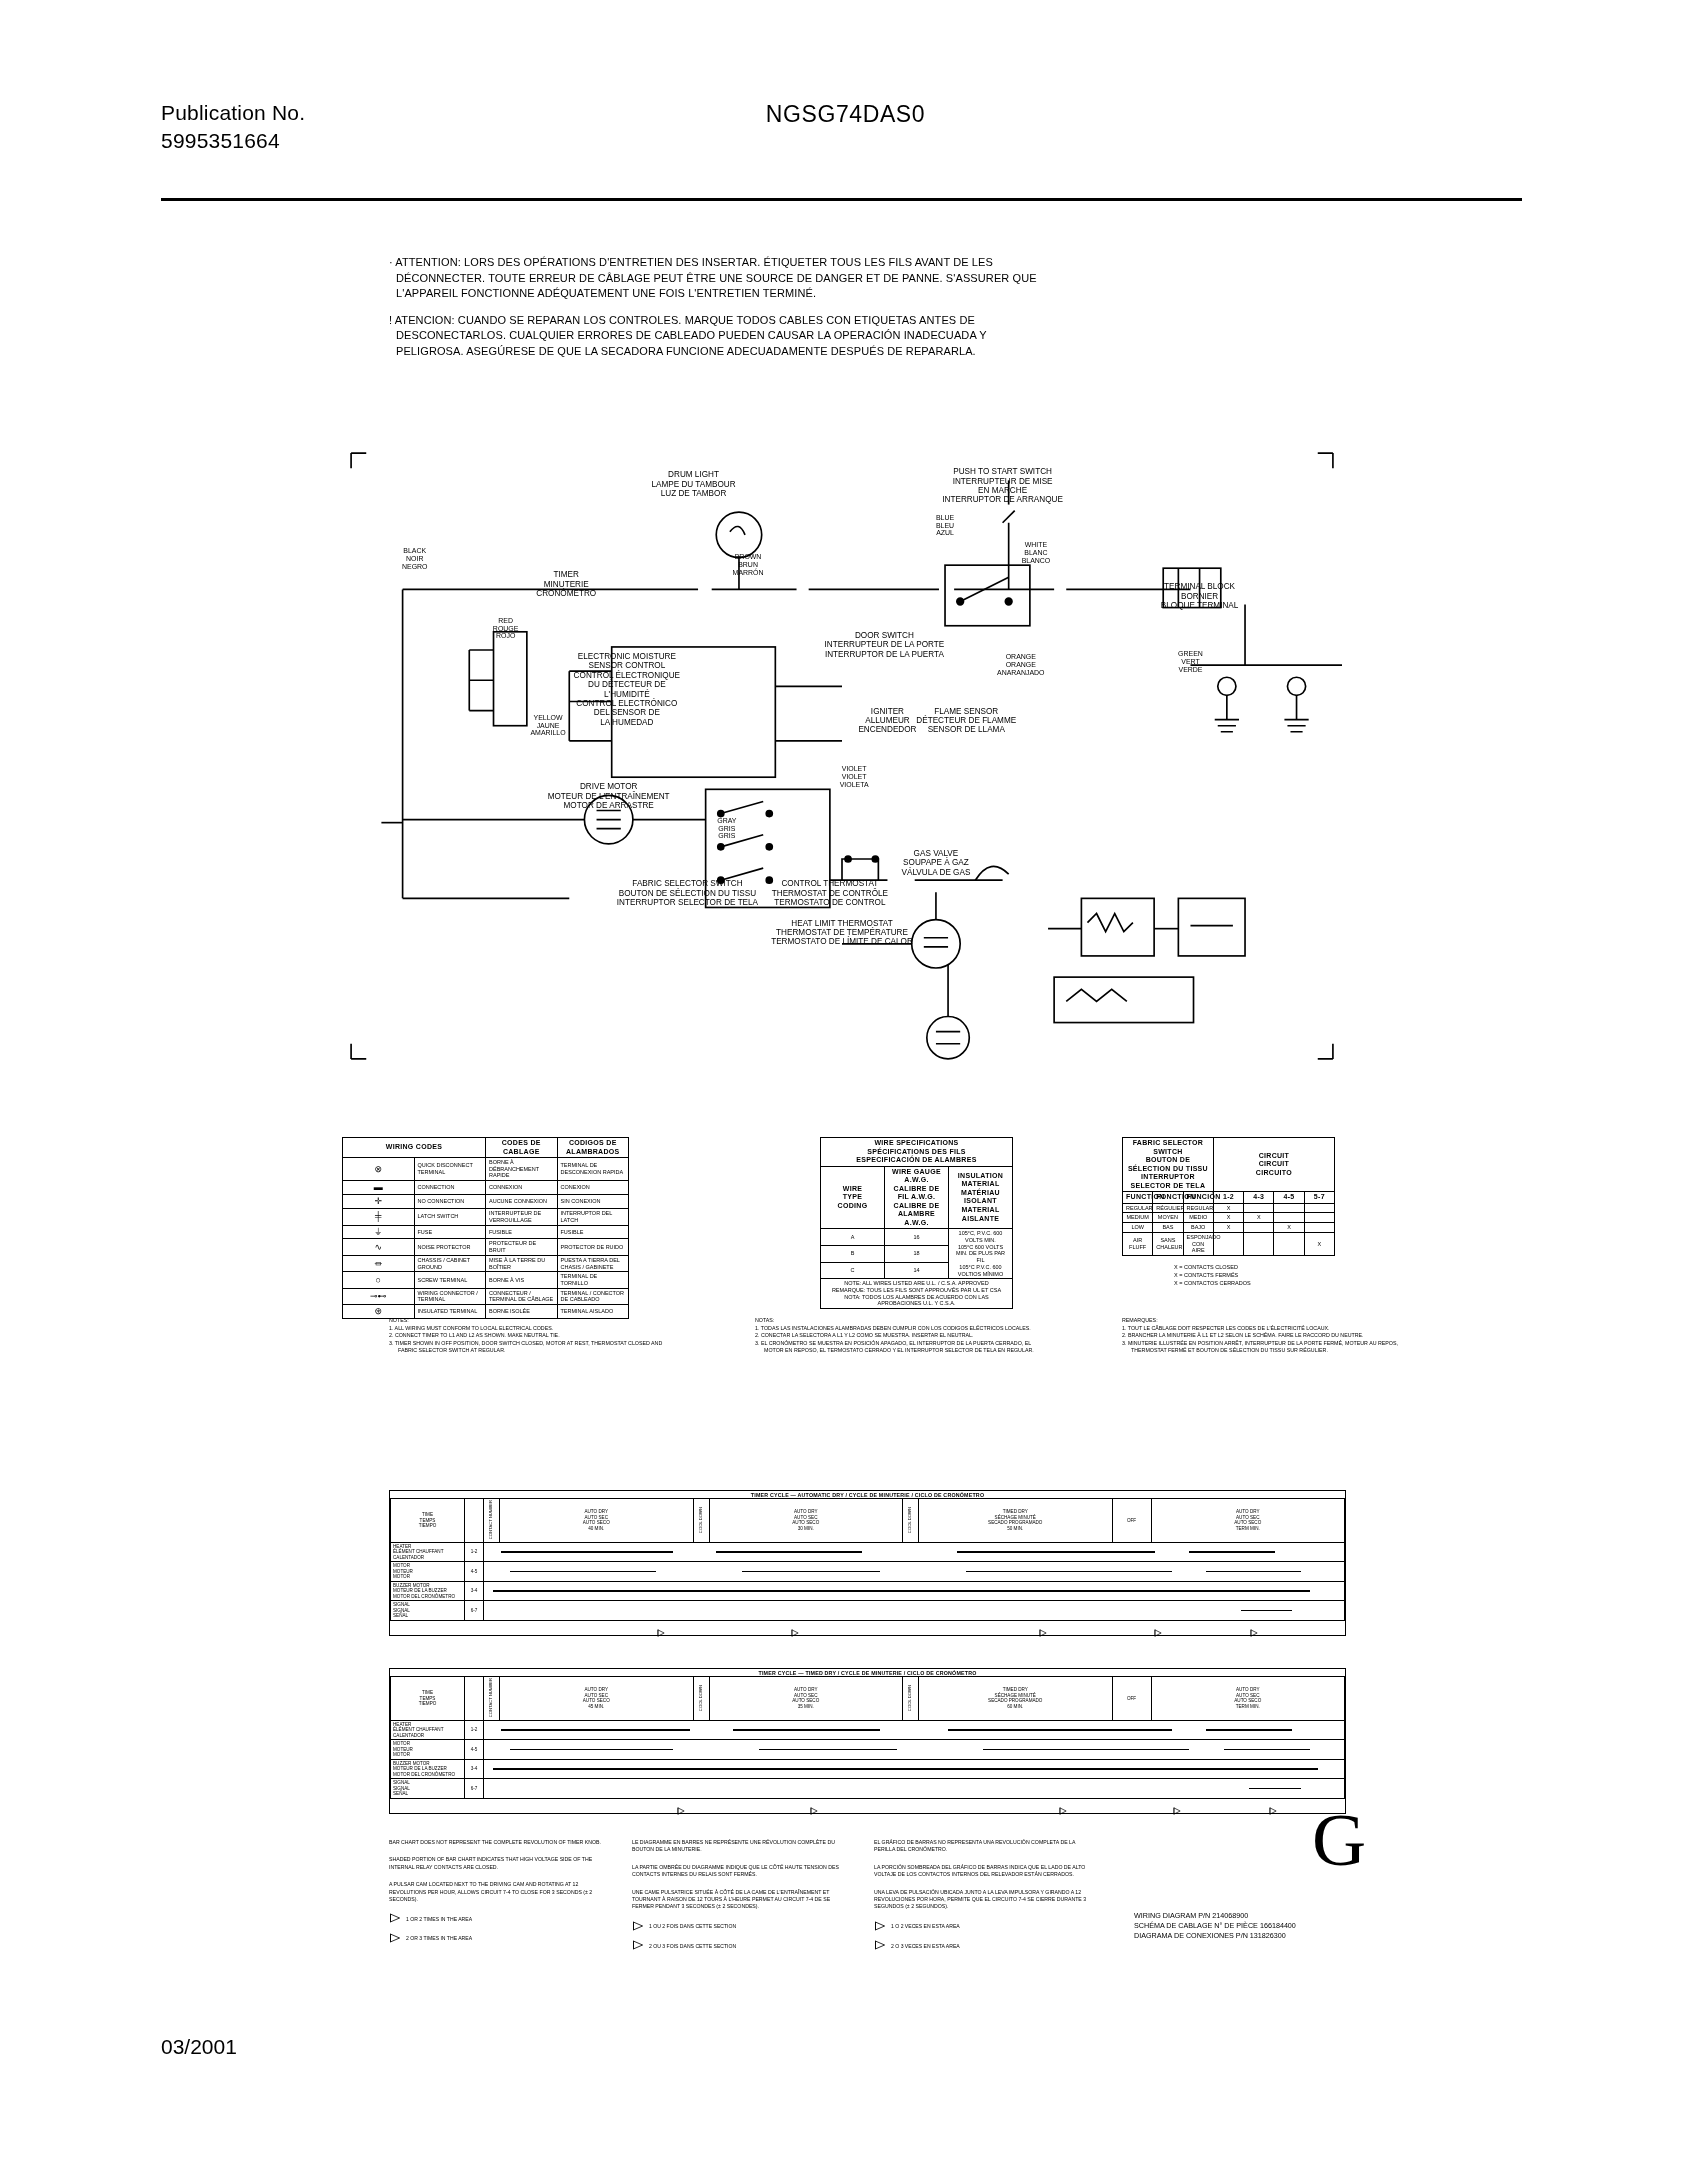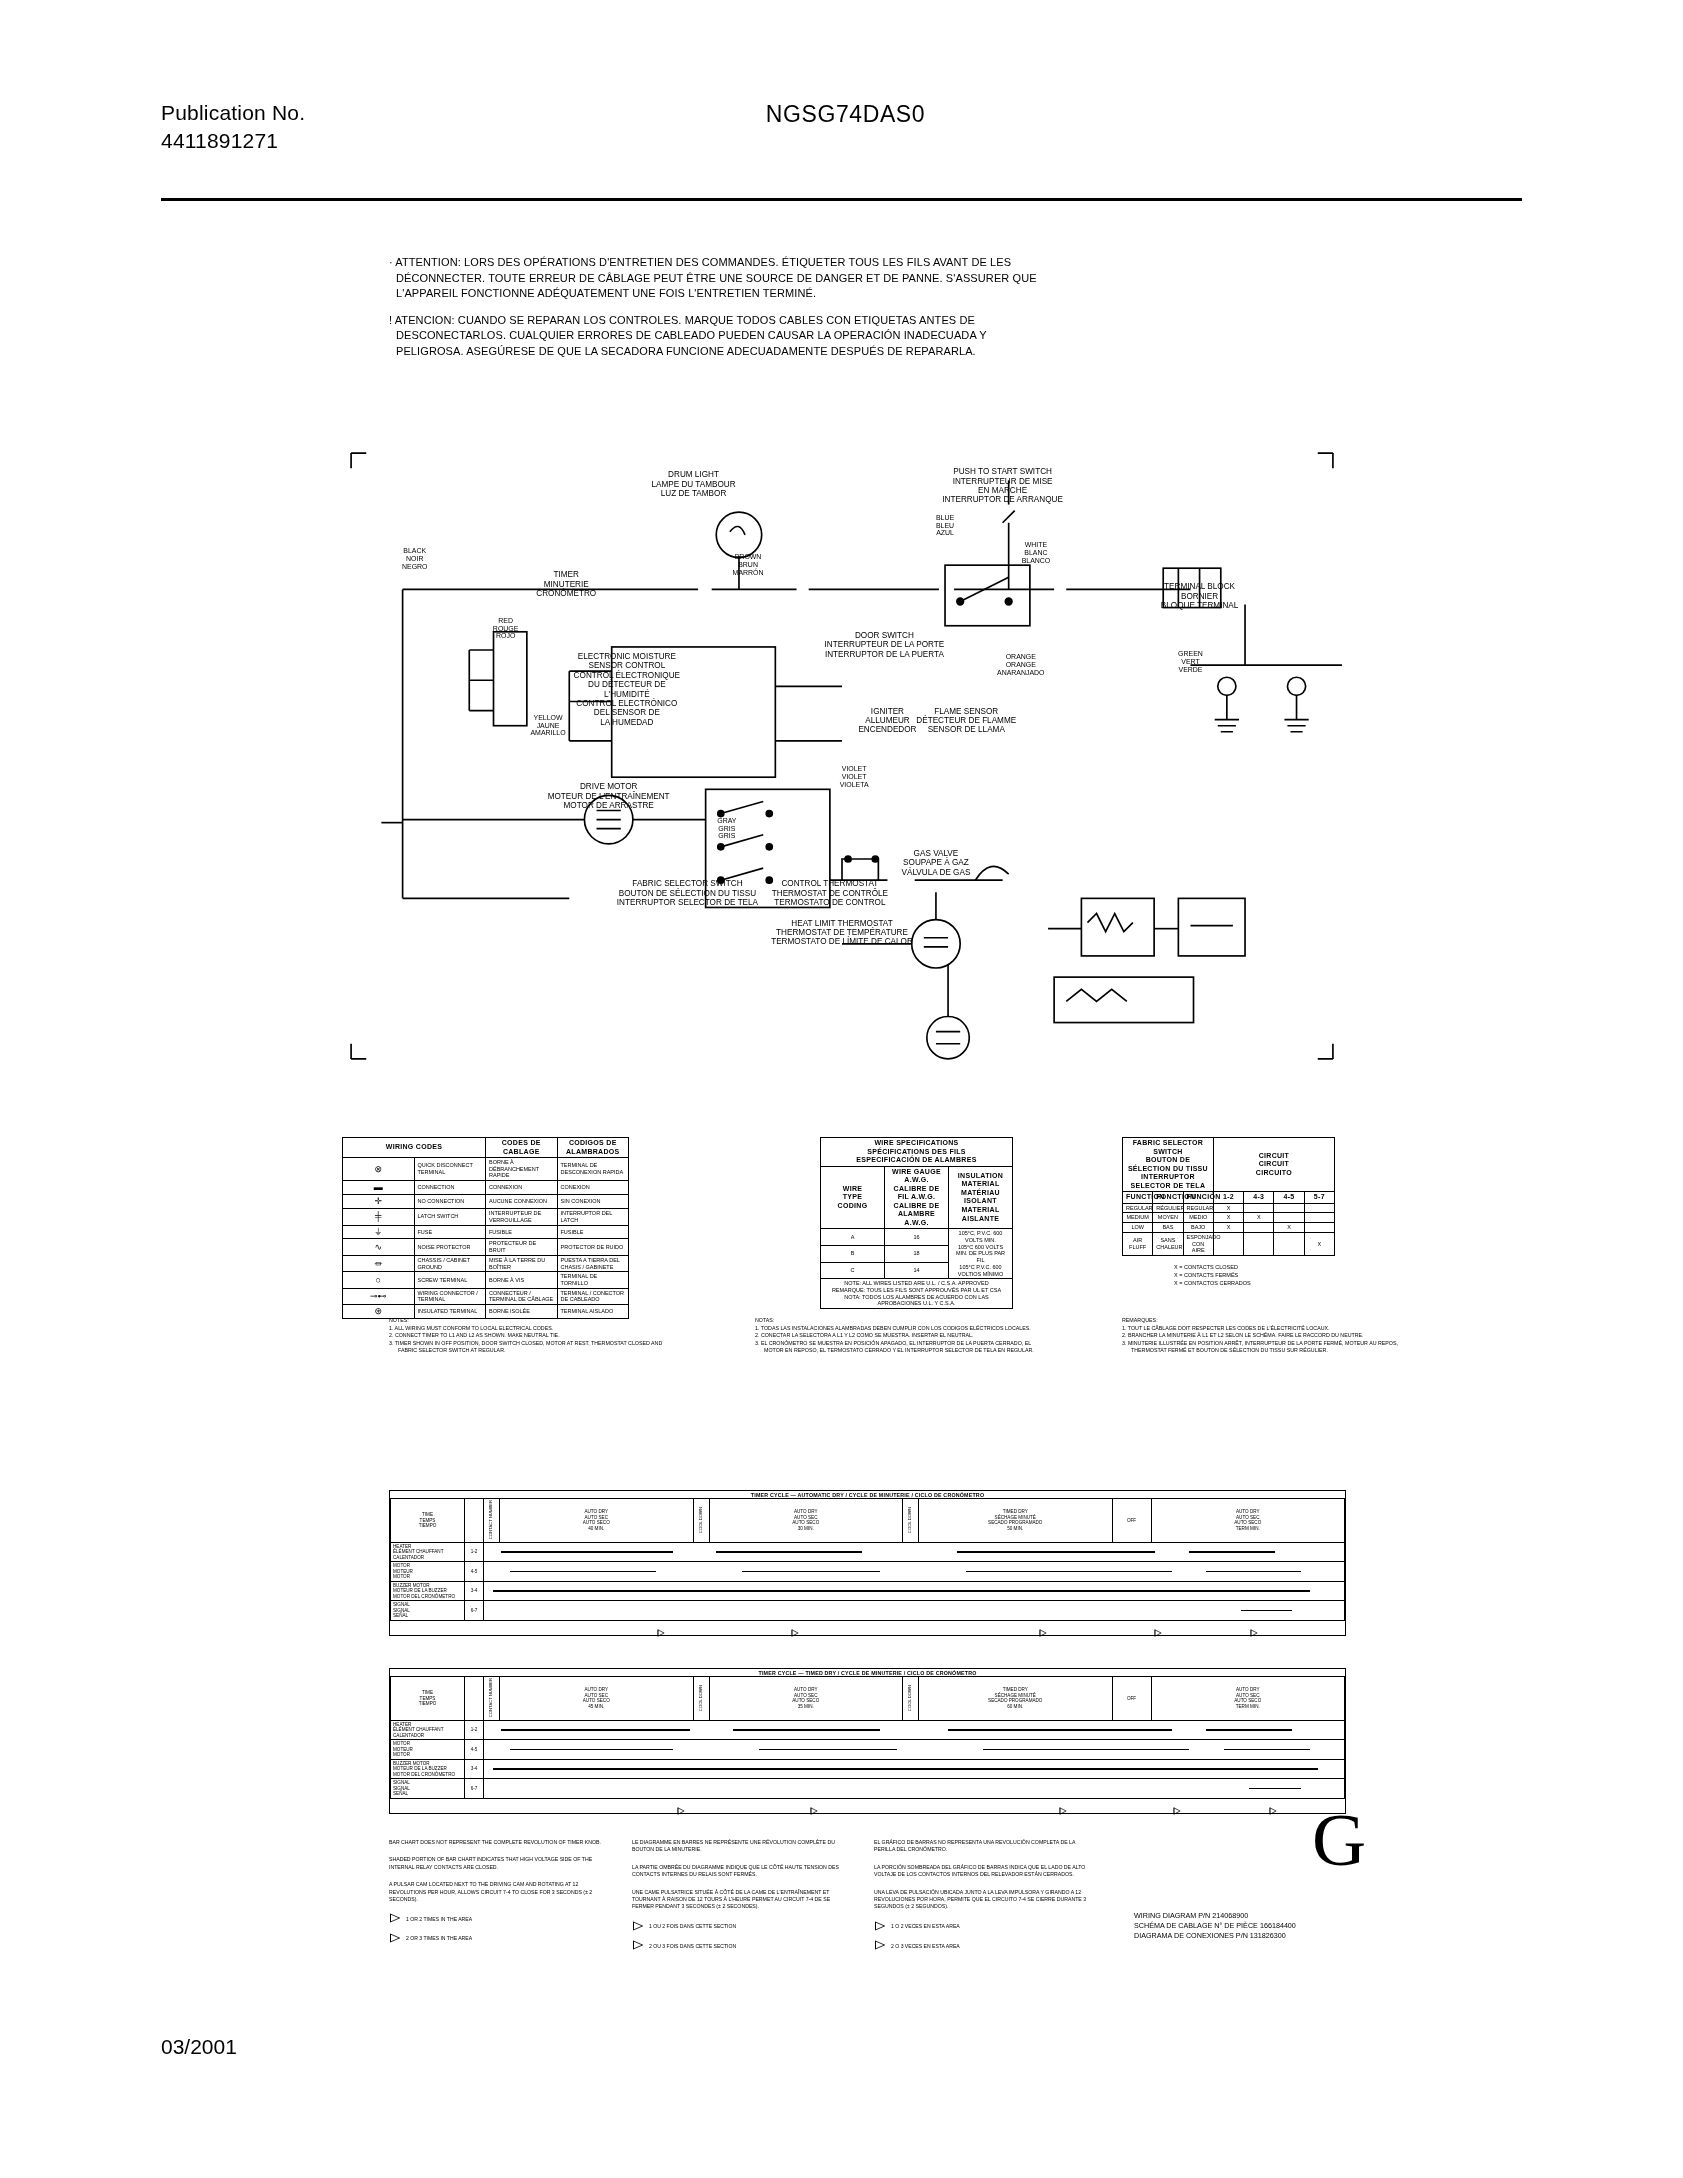--- a/index.html
+++ b/index.html
@@ -81,27 +81,27 @@
   .foot-date{position:absolute;left:161px;top:2035px;font-size:21px;}
   .foot-page{position:absolute;left:0;right:0;top:2035px;text-align:center;font-size:21px;}
 </style>
 </head>
 <body>
 
 <div class="page">
 
   <div class="pub-block">
     <div>Publication No.</div>
-    <div>4411891271</div>
+    <div>5995351664</div>
   </div>
   <div class="model-no">NGSG74DAS0</div>
   <div class="rule"></div>
 
   <div class="caution">
-    <p>· ATTENTION: LORS DES OPÉRATIONS D'ENTRETIEN DES COMMANDES. ÉTIQUETER TOUS LES FILS AVANT DE LES DÉCONNECTER. TOUTE ERREUR DE CÂBLAGE PEUT ÊTRE UNE SOURCE DE DANGER ET DE PANNE. S'ASSURER QUE L'APPAREIL FONCTIONNE ADÉQUATEMENT UNE FOIS L'ENTRETIEN TERMINÉ.</p>
+    <p>· ATTENTION: LORS DES OPÉRATIONS D'ENTRETIEN DES INSERTAR. ÉTIQUETER TOUS LES FILS AVANT DE LES DÉCONNECTER. TOUTE ERREUR DE CÂBLAGE PEUT ÊTRE UNE SOURCE DE DANGER ET DE PANNE. S'ASSURER QUE L'APPAREIL FONCTIONNE ADÉQUATEMENT UNE FOIS L'ENTRETIEN TERMINÉ.</p>
     <p>! ATENCION: CUANDO SE REPARAN LOS CONTROLES. MARQUE TODOS CABLES CON ETIQUETAS ANTES DE DESCONECTARLOS. CUALQUIER ERRORES DE CABLEADO PUEDEN CAUSAR LA OPERACIÓN INADECUADA Y PELIGROSA. ASEGÚRESE DE QUE LA SECADORA FUNCIONE ADECUADAMENTE DESPUÉS DE REPARARLA.</p>
   </div>
 
   <div class="schematic">
     <svg viewBox="0 0 660 412" preserveAspectRatio="none">
       <defs>
         <g id="qd">
             <circle r="4.4" fill="none" stroke="#000" stroke-width="1.3"></circle>
           <line x1="-3.1" y1="-3.1" x2="3.1" y2="3.1" stroke="#000" stroke-width="1.1"></line>
           <line x1="-3.1" y1="3.1" x2="3.1" y2="-3.1" stroke="#000" stroke-width="1.1"></line>

